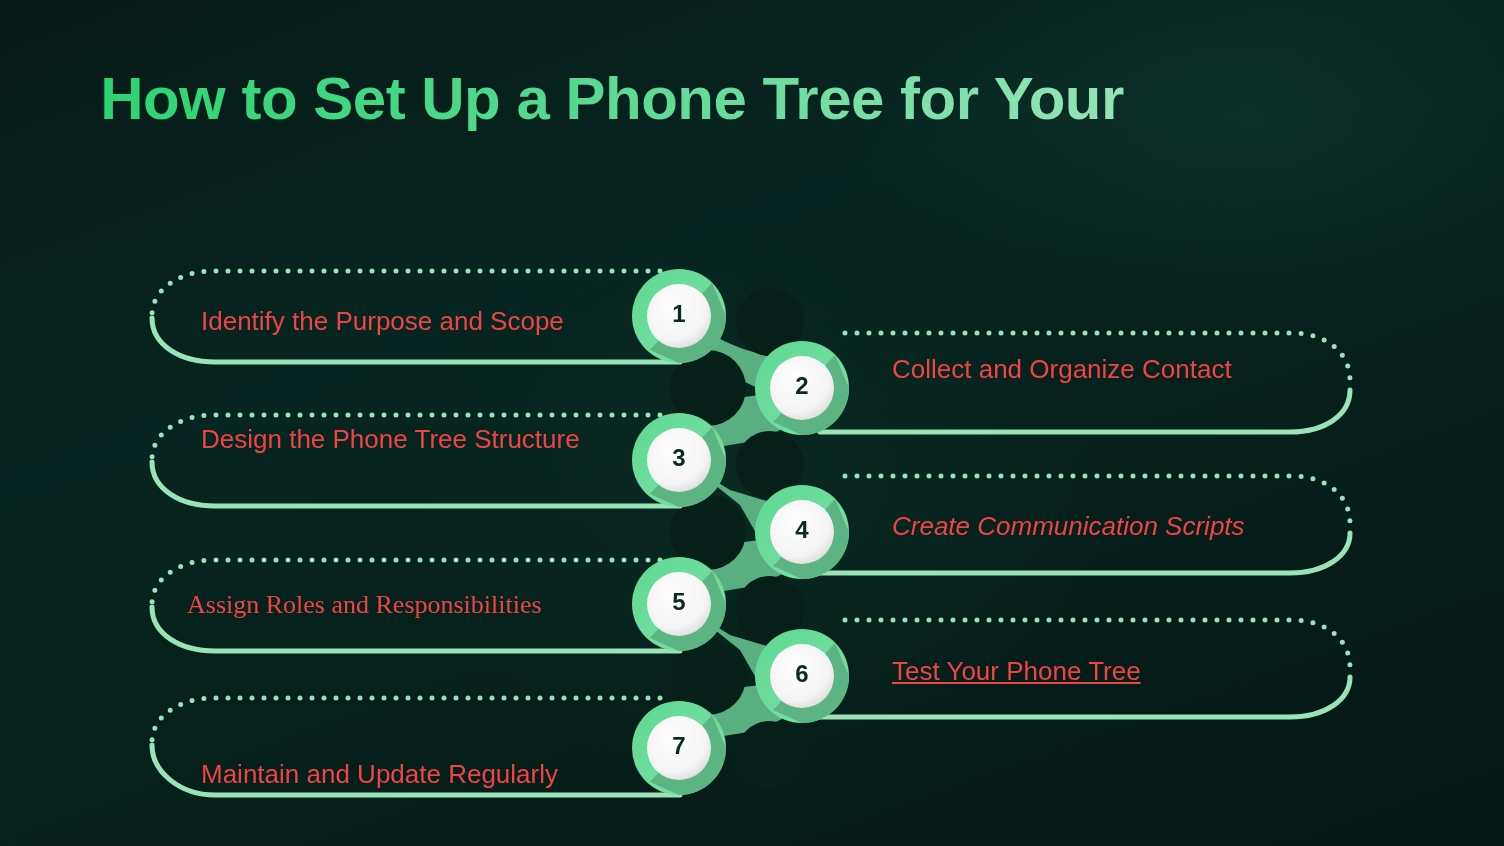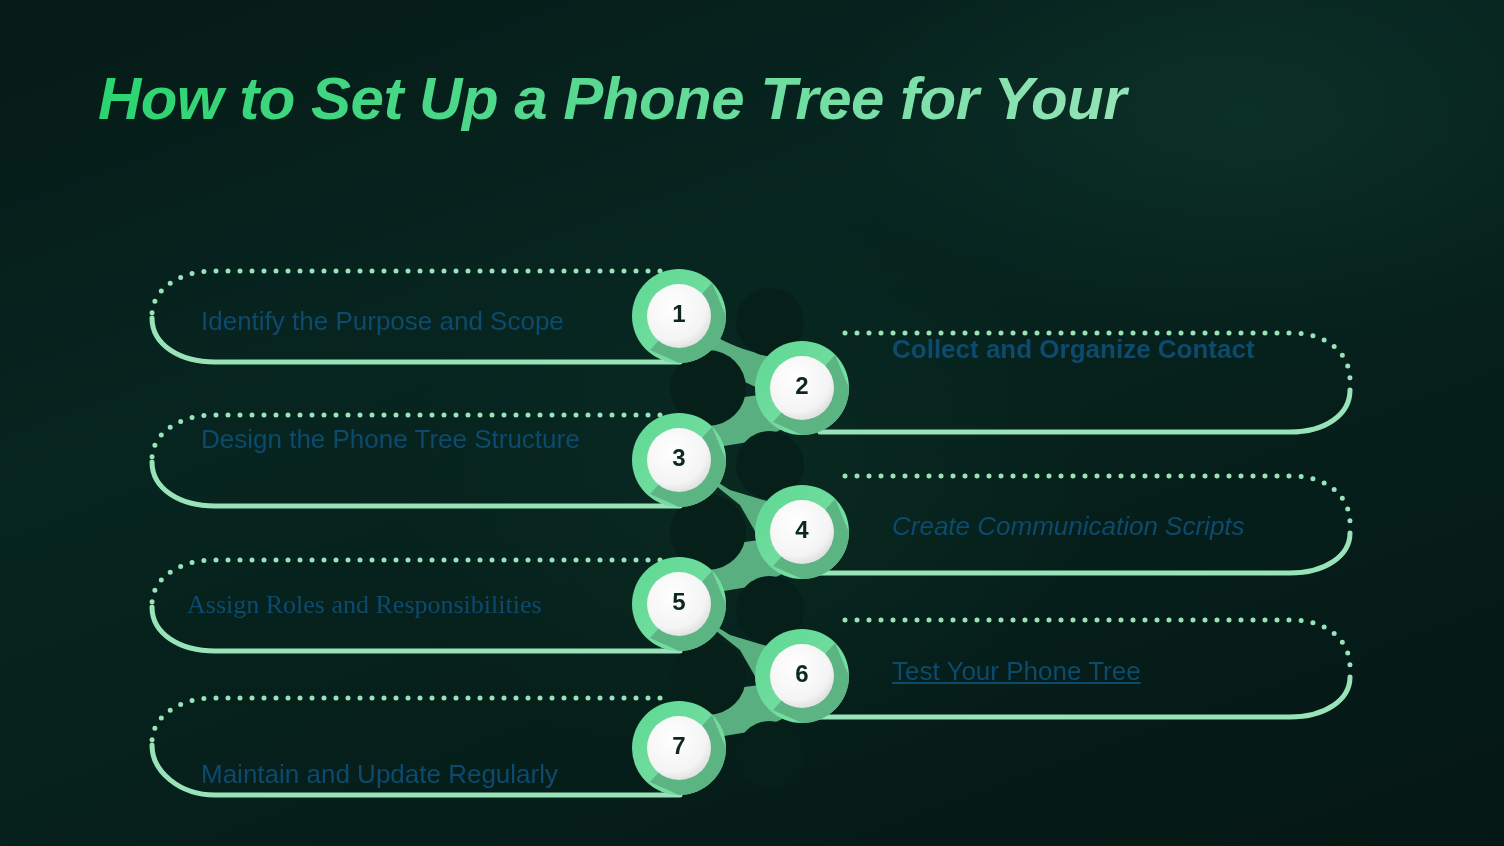--- a/index.html
+++ b/index.html
@@ -14,25 +14,24 @@
       radial-gradient(ellipse 600px 300px at 1250px 120px, rgba(20,70,55,0.35), transparent 70%),
       radial-gradient(ellipse 500px 400px at 750px 500px, rgba(15,60,45,0.30), transparent 70%);
     pointer-events: none;
   }
   .title {
     position: absolute; left: 0; width: 1224px; top: 58px;
     text-align: center; font-weight: bold; font-size: 60px; line-height: 82px;
     background: linear-gradient(90deg, #22d36a 0%, #55d88f 45%, #9fe6bf 100%);
     -webkit-background-clip: text; background-clip: text; color: transparent;
     letter-spacing: -0.5px;
-    font-style: italic;
   }
   svg.diagram { position: absolute; left: 0; top: 0; }
   .label {
-    position: absolute; color: #0c4a6e; font-size: 26px; line-height: 32px;
+    position: absolute; color: #ef4444; font-size: 26px; line-height: 32px;
     white-space: nowrap;
   }
   .num {
     position: absolute; width: 64px; height: 64px; border-radius: 50%;
     display: flex; align-items: center; justify-content: center;
     color: #0b2a1c; font-size: 24px; font-weight: bold;
   }
 </style>
 </head>
 <body>
@@ -144,20 +143,20 @@
 
 <div class="num" style="left:647px;top:282px;">1</div>
 <div class="num" style="left:770px;top:354px;">2</div>
 <div class="num" style="left:647px;top:426px;">3</div>
 <div class="num" style="left:770px;top:498px;">4</div>
 <div class="num" style="left:647px;top:570px;">5</div>
 <div class="num" style="left:770px;top:642px;">6</div>
 <div class="num" style="left:647px;top:714px;">7</div>
 
 <div class="label" style="left:201px;top:305px;">Identify the Purpose and Scope</div>
-<div class="label" style="left:892px;top:333px;font-weight:bold;">
+<div class="label" style="left:892px;top:353px;">
   <div>Collect and Organize Contact</div>
 </div>
 <div class="label" style="left:201px;top:423px;">Design the Phone Tree Structure</div>
 <div class="label" style="left:892px;top:510px;font-style:italic;">Create Communication Scripts</div>
 <div class="label" style="left:187px;top:589px;font-family:Liberation Serif, serif;">Assign Roles and Responsibilities</div>
 <div class="label" style="left:892px;top:655px;text-decoration:underline;">Test Your Phone Tree</div>
 <div class="label" style="left:201px;top:734px;margin-top:24px;">Maintain and Update Regularly</div>
 
 </body></html>

